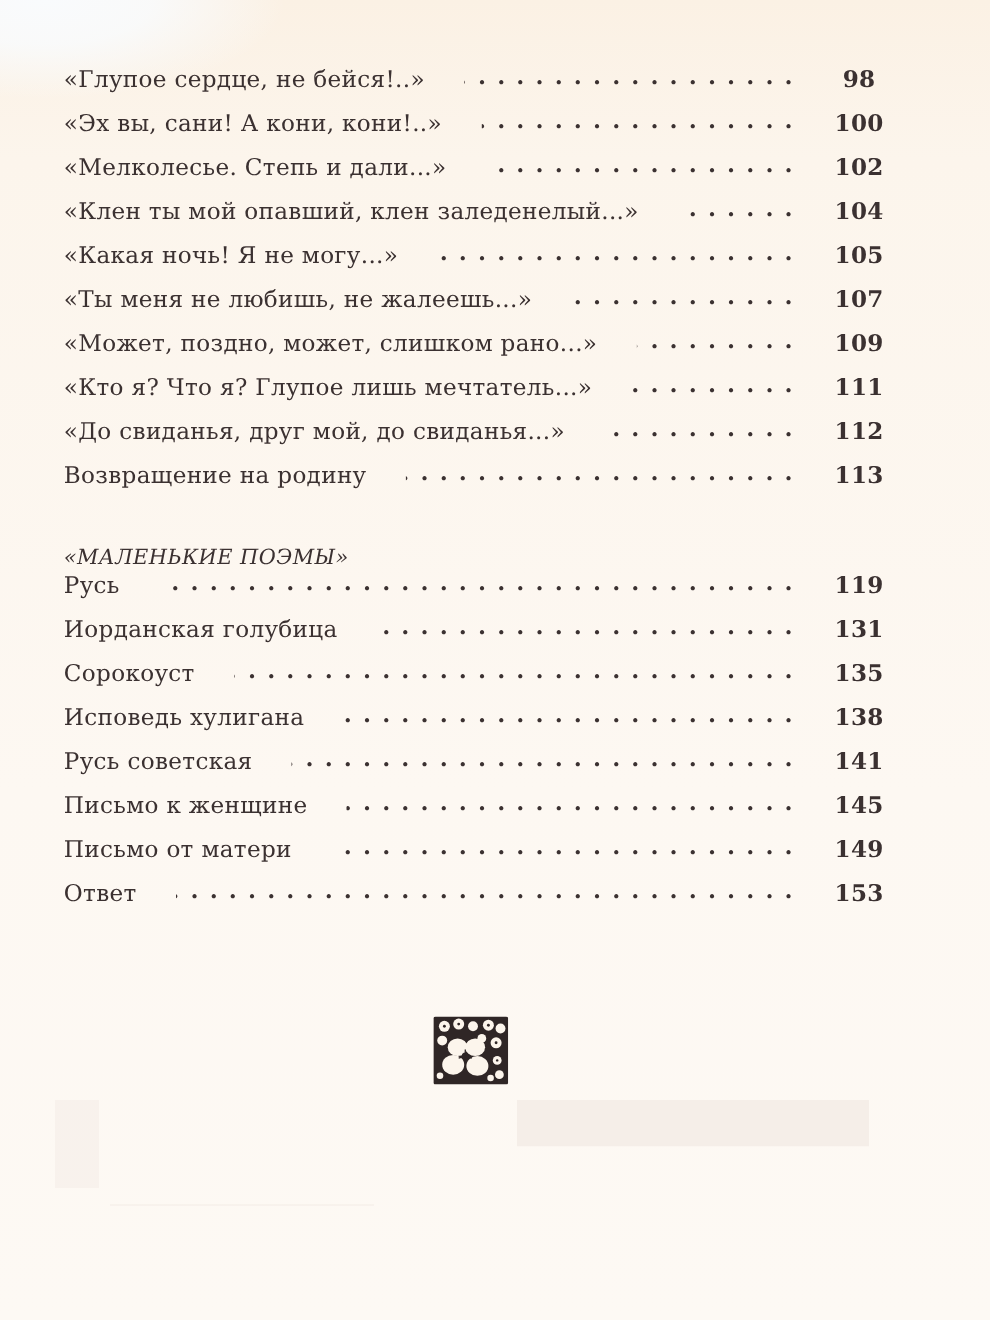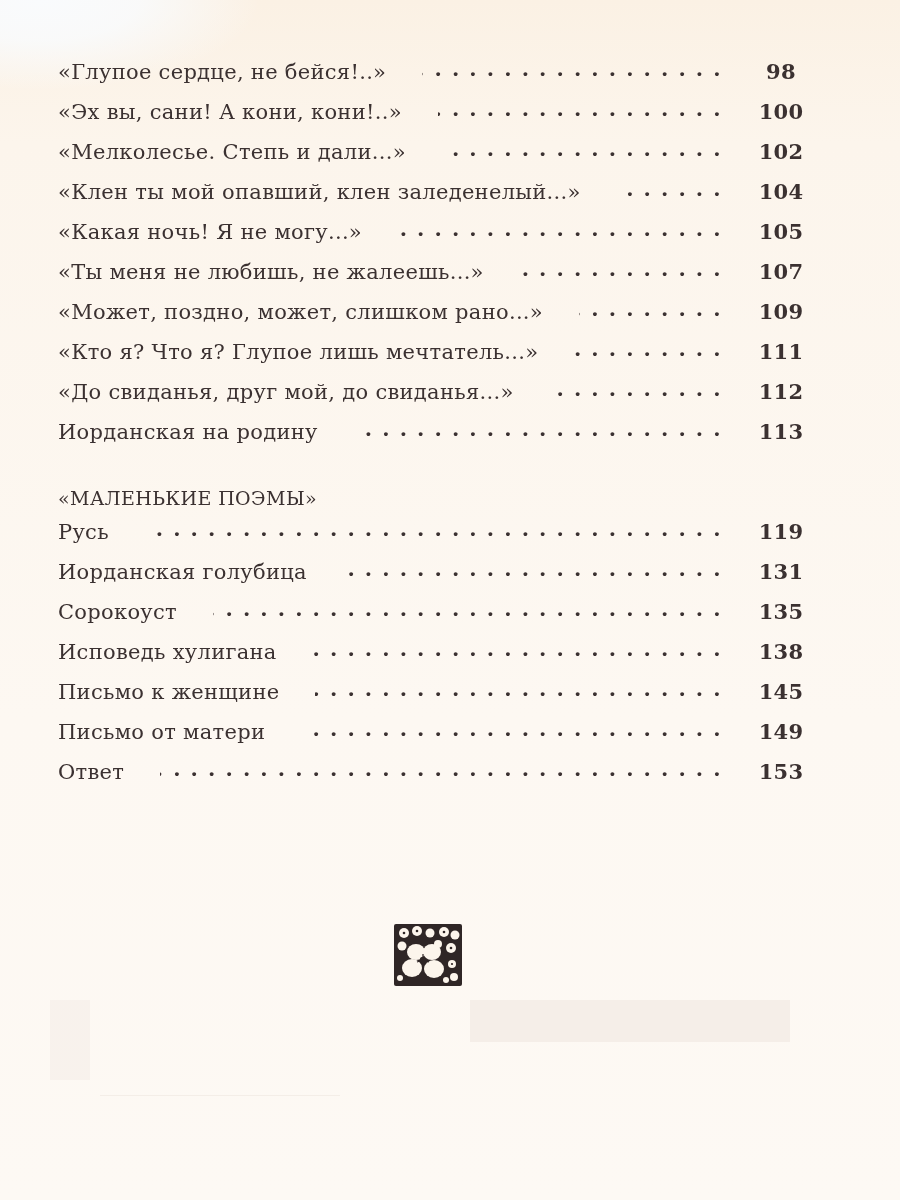--- a/index.html
+++ b/index.html
@@ -71,21 +71,22 @@
       text-align: center;
     }
     .section-gap {
       height: 20px;
     }
     .section-heading {
       height: 40px;
       font-size: 19px;
       letter-spacing: 0.4px;
       display: flex;
-      align-items: center;
+      align-items: flex-end;
+      font-style: italic;
     }
     .ornament {
       position: absolute;
       left: 394px;
       top: 924px;
       width: 68px;
       height: 62px;
     }
   </style>
 </head>
@@ -138,21 +139,21 @@
         <span class="toc-title">«Кто я? Что я? Глупое лишь мечтатель...»</span>
         <span class="toc-leader"></span>
         <span class="toc-page">111</span>
       </div>
       <div class="toc-row">
         <span class="toc-title">«До свиданья, друг мой, до свиданья...»</span>
         <span class="toc-leader"></span>
         <span class="toc-page">112</span>
       </div>
       <div class="toc-row">
-        <span class="toc-title">Иорданская на родину</span>
+        <span class="toc-title">Возвращение на родину</span>
         <span class="toc-leader"></span>
         <span class="toc-page">113</span>
       </div>
     </div>
   <div class="section-gap"></div>
   <div class="section-heading">
     <span>«МАЛЕНЬКИЕ ПОЭМЫ»</span>
   </div>
   <div id="entries-b">
       <div class="toc-row">
@@ -167,20 +168,25 @@
       </div>
       <div class="toc-row">
         <span class="toc-title">Сорокоуст</span>
         <span class="toc-leader"></span>
         <span class="toc-page">135</span>
       </div>
       <div class="toc-row">
         <span class="toc-title">Исповедь хулигана</span>
         <span class="toc-leader"></span>
         <span class="toc-page">138</span>
+      </div>
+      <div class="toc-row">
+        <span class="toc-title">Русь советская</span>
+        <span class="toc-leader"></span>
+        <span class="toc-page">141</span>
       </div>
       <div class="toc-row">
         <span class="toc-title">Письмо к женщине</span>
         <span class="toc-leader"></span>
         <span class="toc-page">145</span>
       </div>
       <div class="toc-row">
         <span class="toc-title">Письмо от матери</span>
         <span class="toc-leader"></span>
         <span class="toc-page">149</span>

